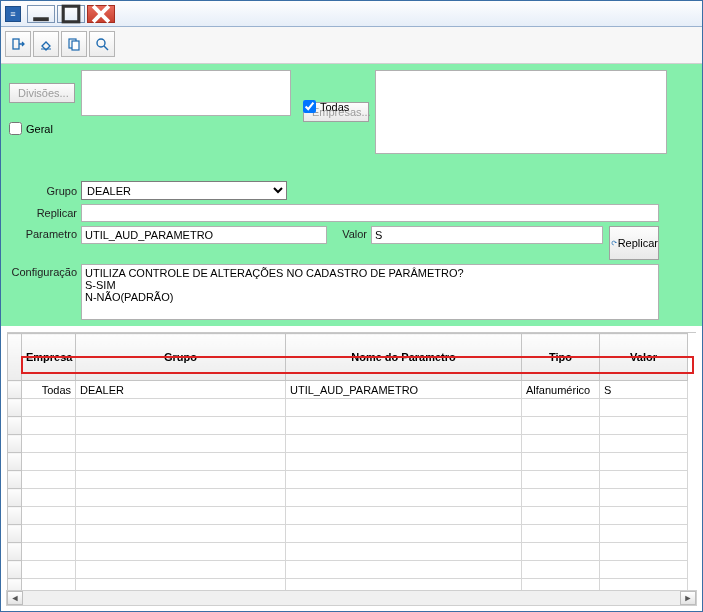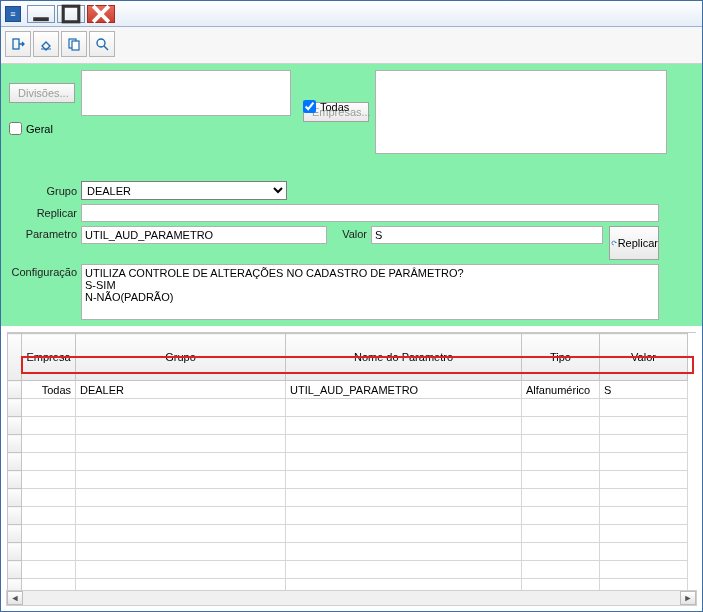--- a/index.html
+++ b/index.html
@@ -122,21 +122,21 @@
     position: relative;
   }
   table.grid {
     border-collapse: collapse;
     width: 680px;
     table-layout: fixed;
   }
   .grid th {
     background: linear-gradient(#fdfdfd,#ececec);
     border: 1px solid #c4c4c4;
-    font-weight: normal;
+    font-weight: bold;
     padding: 17px 4px;
     height: 38px;
     font-size: 11px;
     text-align: center;
   }
   .grid td {
     border: 1px solid #d6d6d6;
     padding: 2px 4px;
     height: 18px;
     font-size: 11px;

